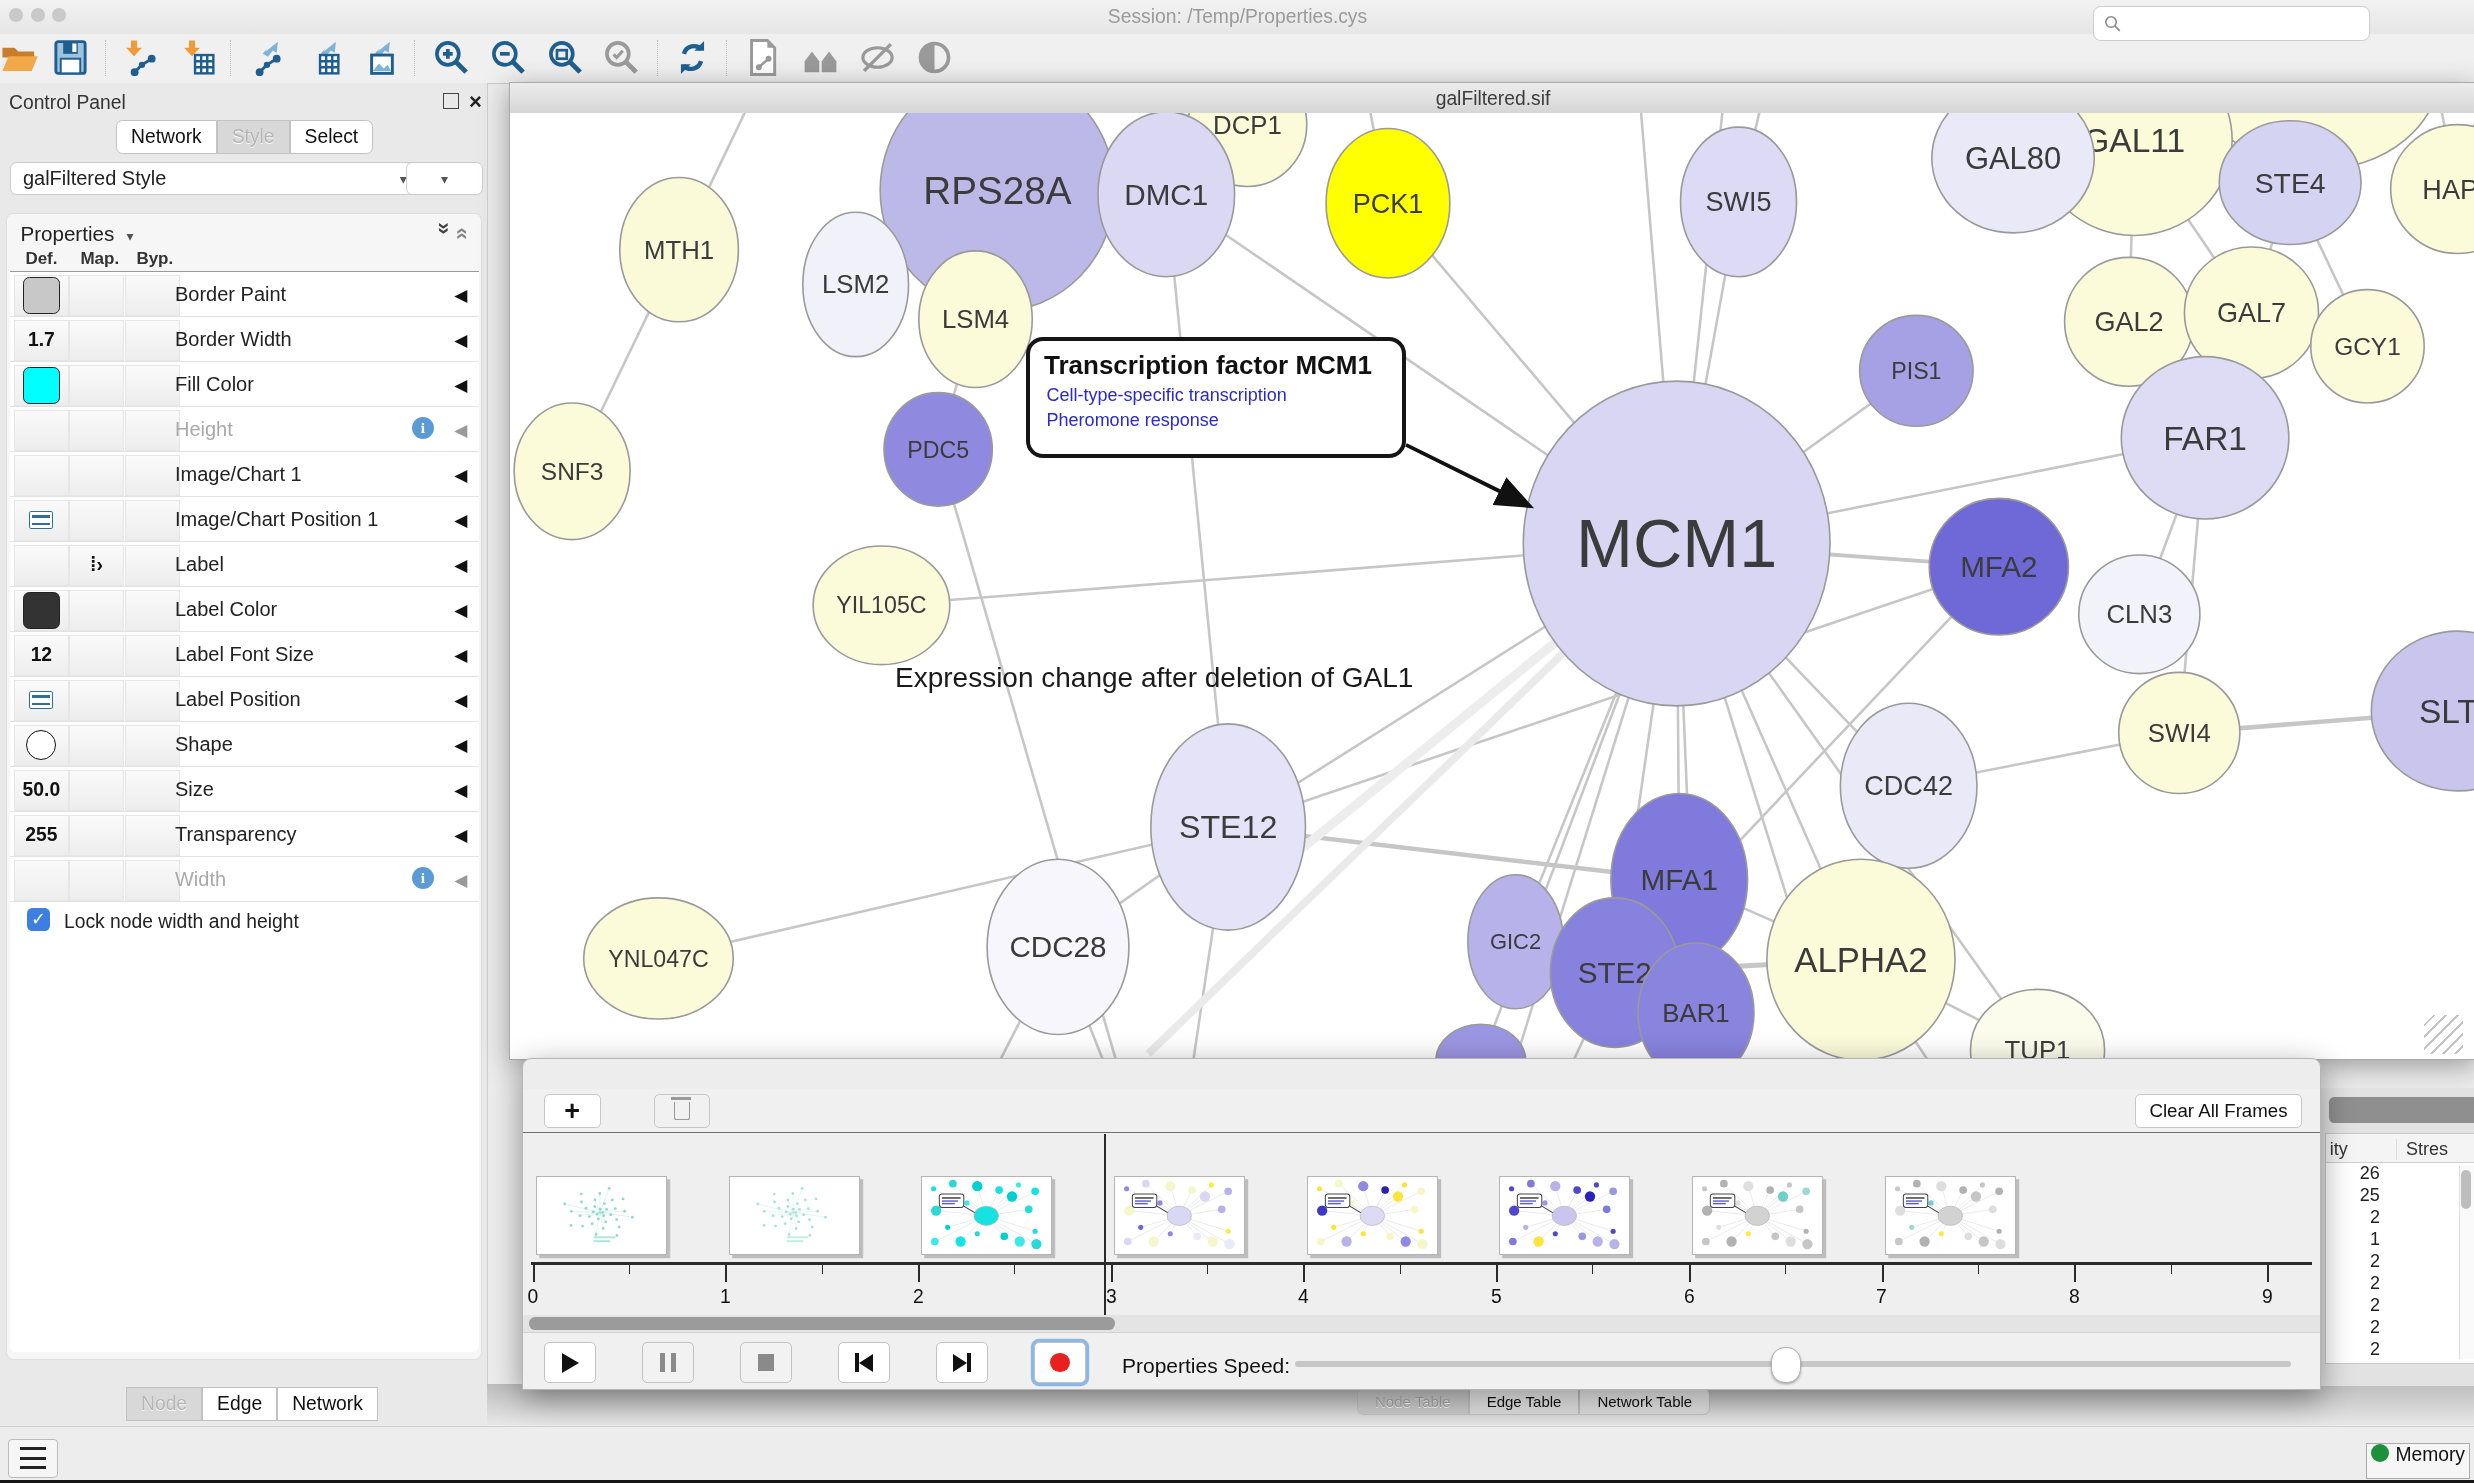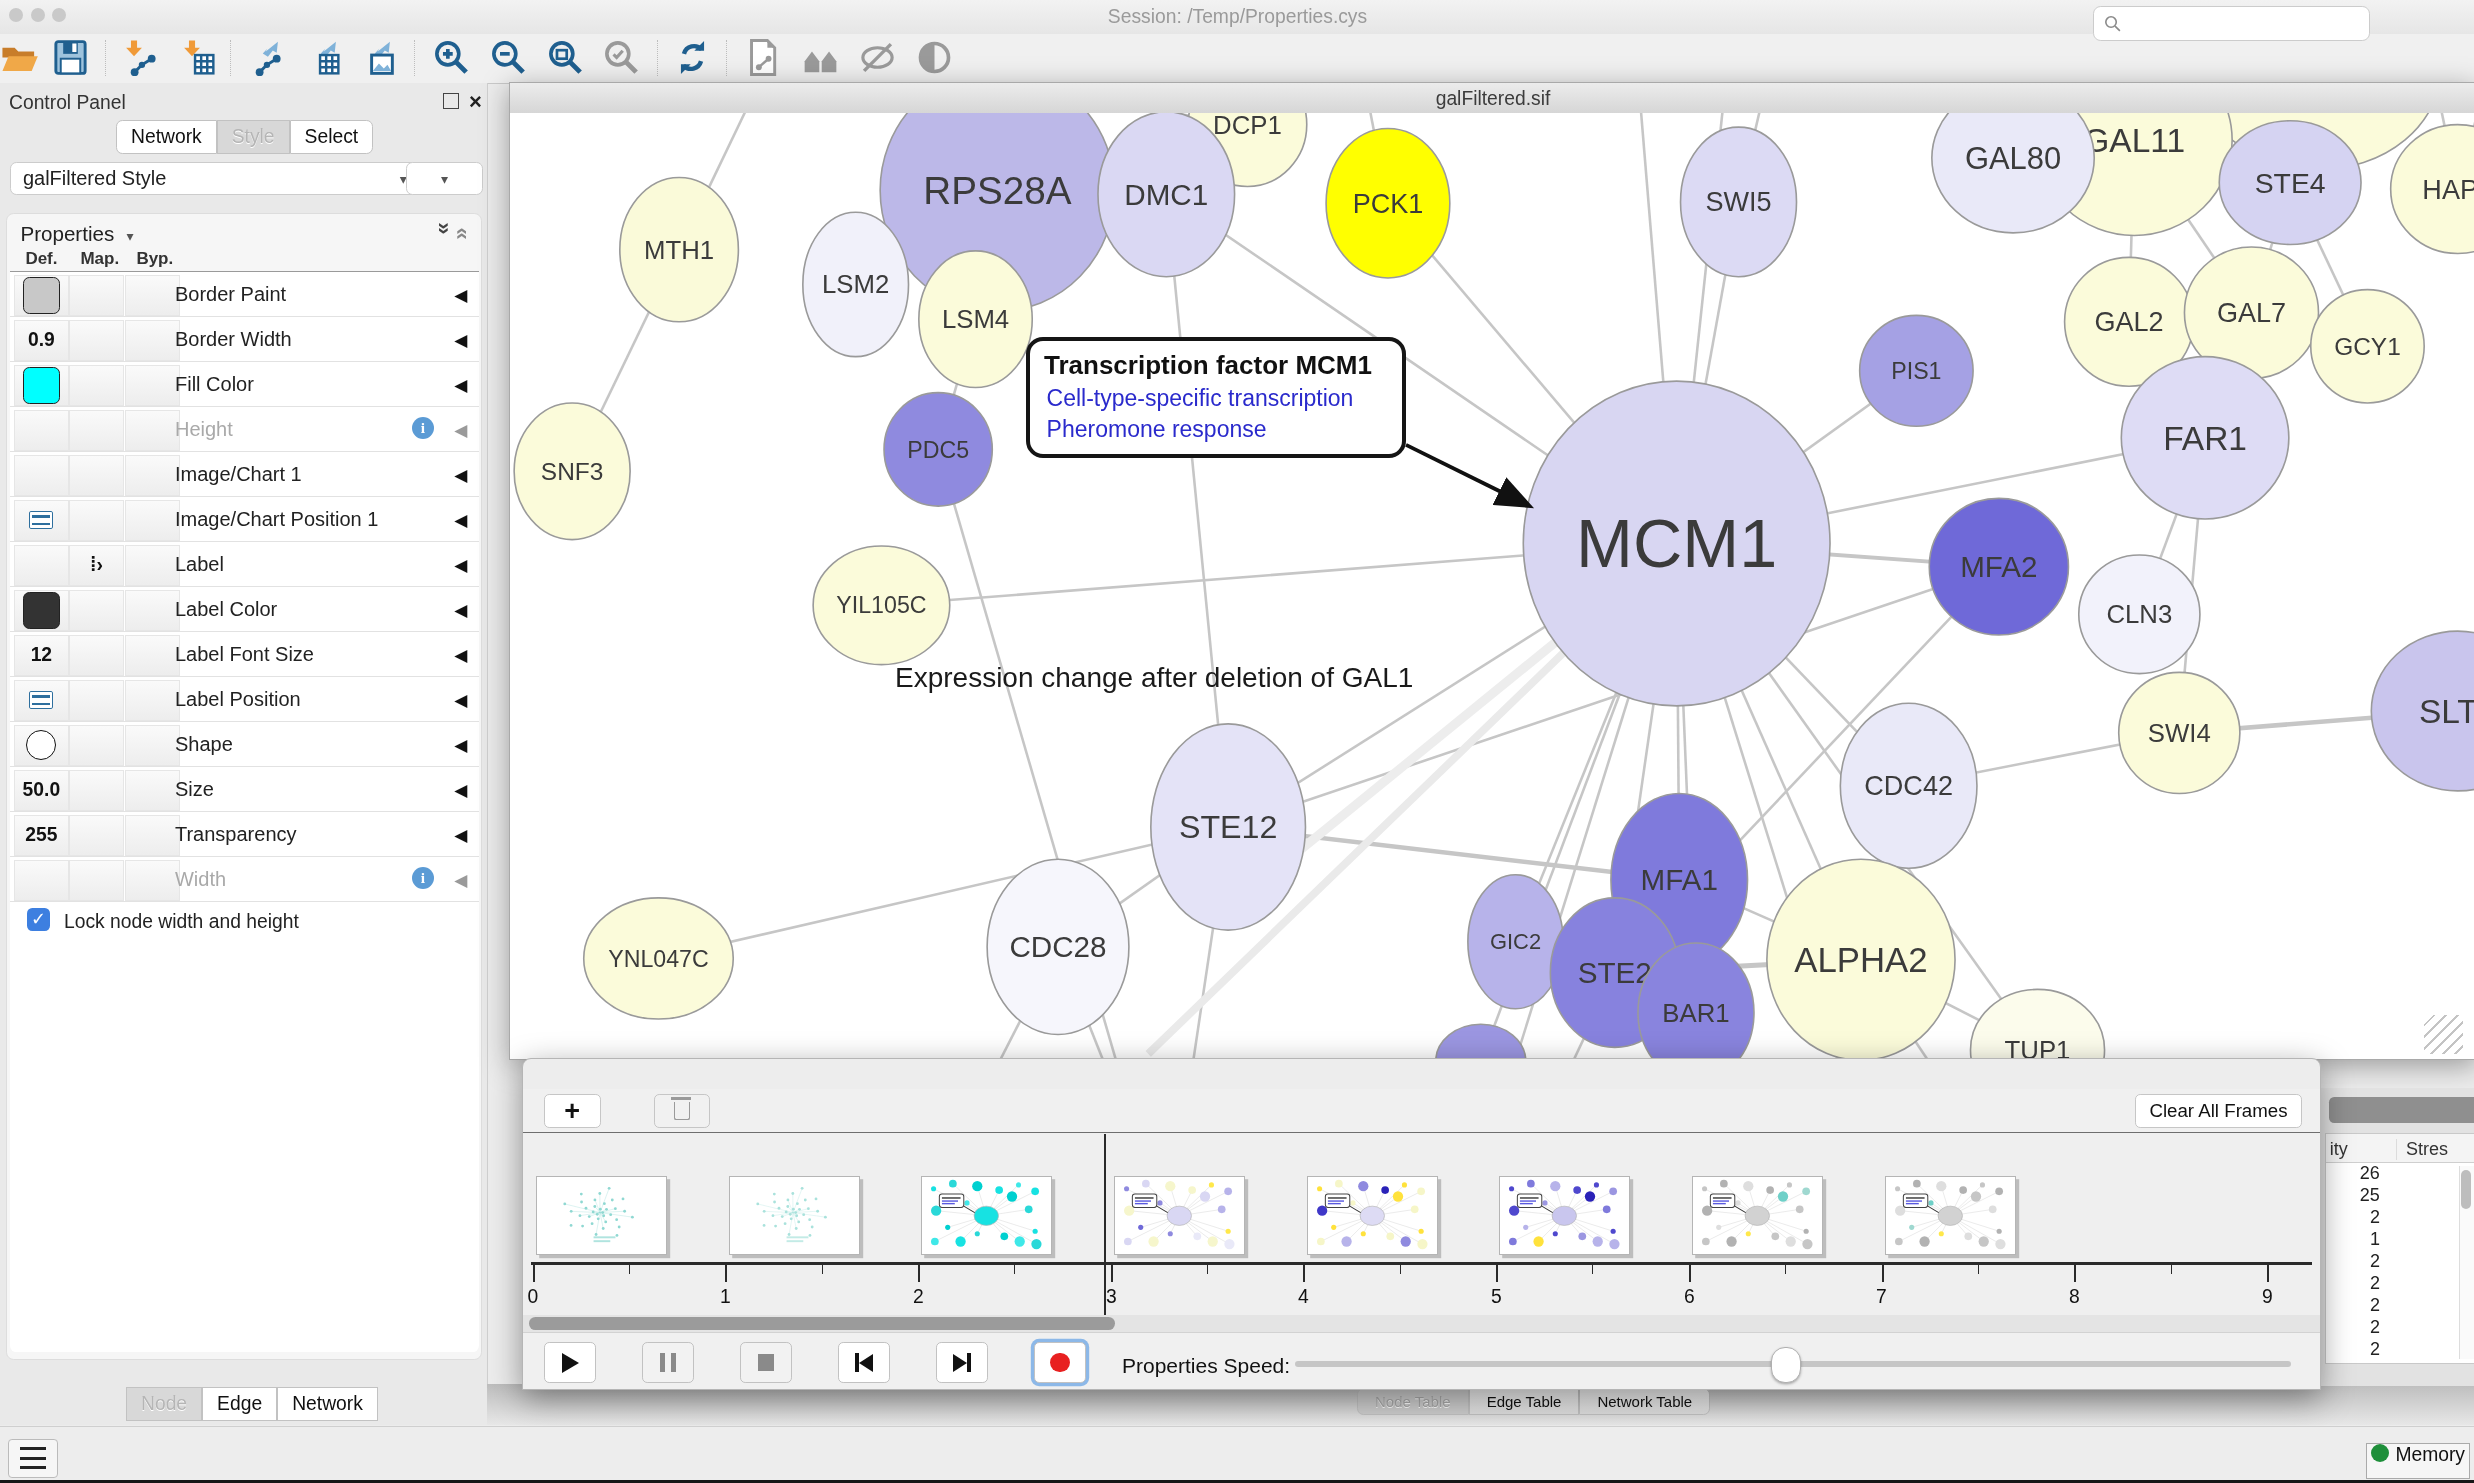--- a/index.html
+++ b/index.html
@@ -58,21 +58,21 @@
 
   
   #net-window{left:509px;top:82px;width:1966px;height:976px;background:#fff;border:0.6px solid #a9a9a9;box-shadow:0 6.4px 26px rgba(0,0,0,.35);}
   .win-titlebar{position:absolute;left:0;top:0;width:100%;height:30px;background:linear-gradient(#ececec,#d6d6d6);border-bottom:0.6px solid #aeaeae;}
   .win-title{position:absolute;width:100%;text-align:center;top:5.2px;font-size:19.3px;color:#3c3c3c;}
   #net-canvas{left:0;top:30px;width:1966px;height:946px;background:#fff;overflow:hidden;}
   #net-svg{position:absolute;left:0;top:0;}
   .node-label{font-family:"Liberation Sans",sans-serif;fill:#3b3b3b;}
   #annotation-box{left:516px;top:224px;width:344px;height:95px;background:#fff;border:4.5px solid #151515;border-radius:17px;padding:9px 14px;}
   #annotation-title{font-size:26px;font-weight:bold;color:#111;}
-  .annotation-line{font-size:23px;color:#2a2acc;margin-top:3.9px;padding-left:2.6px;}
+  .annotation-line{font-size:18px;color:#2a2acc;margin-top:3.9px;padding-left:2.6px;}
   #net-caption{left:385px;top:549px;font-size:28px;color:#1a1a1a;}
   #resize-grip{left:1914px;top:902px;width:39px;height:39px;background:repeating-linear-gradient(135deg,transparent,transparent 6.4px,#c4c4c4 6.4px,#c4c4c4 8.4px);}
 
   
   #table-band{left:487px;top:1384px;width:1988px;height:41px;background:linear-gradient(#bdbdbd,#e7e7e7);}
   #table-tabs{left:1357px;top:1388px;}
   #table-tabs .seg-tab{padding:3.9px 17px;font-size:15px;background:linear-gradient(#f4f4f4,#dedede);}
   #table-tabs .seg-tab.selected{background:#cecece;color:#aaa;}
   #table-tabs .seg-tab:first-child{border-radius:6.4px 0 0 6.4px;}
   #table-tabs .seg-tab:last-child{border-radius:0 6.4px 6.4px 0;}
@@ -312,21 +312,21 @@
           <div class="pcell" style="left:3.9px">
             <div class="swatch" style="background:#c8c8c8"></div>
           </div>
           <div class="pcell" style="left:59px"></div>
           <div class="pcell" style="left:115px"></div>
           <div class="plabel">Border Paint</div>
           <div class="ptri">◀</div>
         </div>
         <div class="prow">
           <div class="pcell" style="left:3.9px">
-            <span class="defnum">0.9</span>
+            <span class="defnum">1.7</span>
           </div>
           <div class="pcell" style="left:59px"></div>
           <div class="pcell" style="left:115px"></div>
           <div class="plabel">Border Width</div>
           <div class="ptri">◀</div>
         </div>
         <div class="prow">
           <div class="pcell" style="left:3.9px">
             <div class="swatch" style="background:#00ffff"></div>
           </div>

